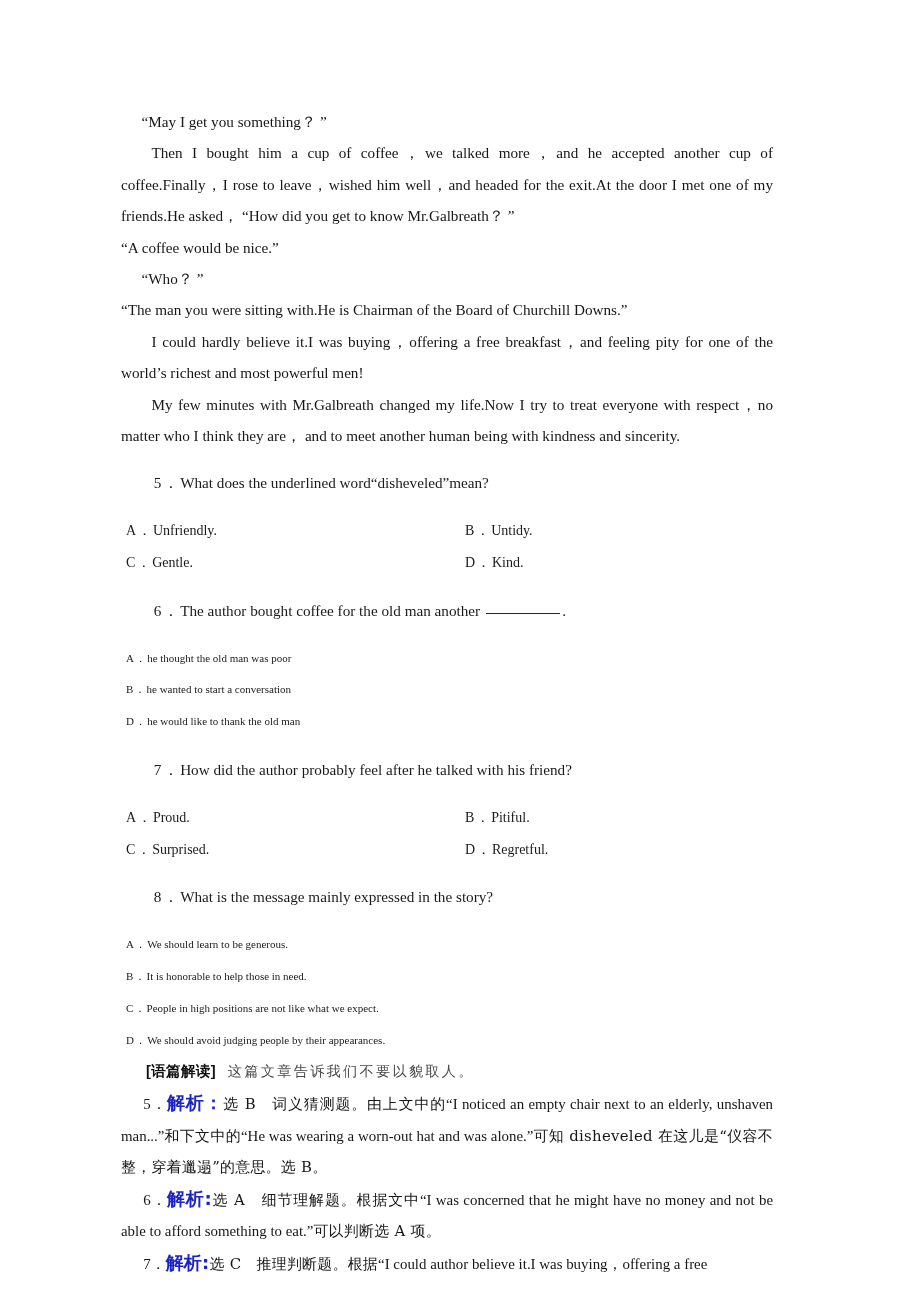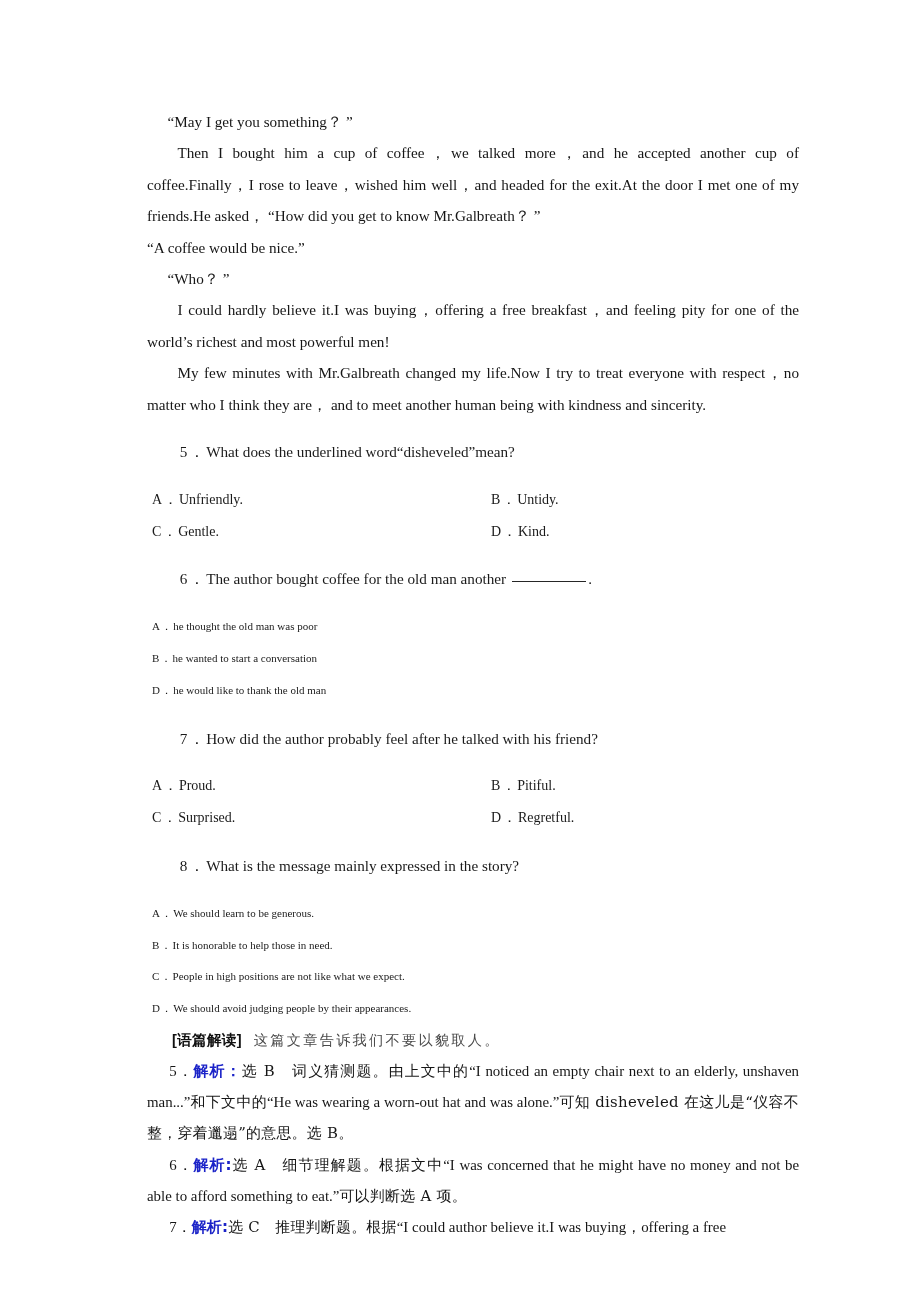--- a/index.html
+++ b/index.html
@@ -10,21 +10,21 @@
   body {
     width: 920px;
     height: 1302px;
     position: relative;
     font-family: "Liberation Serif", "DejaVu Serif", serif;
     color: #1a1a1a;
     -webkit-font-smoothing: antialiased;
   }
   .page {
     position: absolute;
-    left: 147px;
+    left: 121px;
     top: 0;
     width: 652px;
     height: 933px;
   }
 
   
   .para {
     font-size: 15.2px;
     line-height: 31.4px;
     text-align: justify;
@@ -111,41 +111,42 @@
     margin: 0;
     text-align: justify;
     text-justify: inter-word;
     text-indent: 1.5em;
     color: #161616;
   }
   .exp .jiexi {
     color: #1b23c8;
     font-family: "DejaVu Sans", "Liberation Sans", sans-serif;
     font-weight: bold;
-    font-size: 15px;
+    font-size: 18px;
     letter-spacing: 0.01em;
   }
   .exp .cn {
     font-family: "DejaVu Serif", "Liberation Serif", serif;
     letter-spacing: 0.02em;
   }
   .exp .en {
     font-family: "Liberation Serif", "DejaVu Serif", serif;
   }
 </style>
 </head>
 <body>
 
 <div class="page">
 
   <div style="padding-top:106px;">
     <p class="para quote-in">“May I get you something？ ”</p>
     <p class="para indent">Then I bought him a cup of coffee，we talked more，and he accepted another cup of coffee.Finally，I rose to leave，wished him well，and headed for the exit.At the door I met one of my friends.He asked， “How did you get to know Mr.Galbreath？ ”</p>
     <p class="para quote">“A coffee would be nice.”</p>
     <p class="para quote-in">“Who？ ”</p>
+    <p class="para quote">“The man you were sitting with.He is Chairman of the Board of Churchill Downs.”</p>
     <p class="para indent">I could hardly believe it.I was buying，offering a free breakfast，and feeling pity for one of the world’s richest and most powerful men!</p>
     <p class="para indent">My few minutes with Mr.Galbreath changed my life.Now I try to treat everyone with respect，no matter who I think they are， and to meet another human being with kindness and sincerity.</p>
   </div>
 
   <div style="margin-top:7px;">
     <p class="q-stem"><span class="qnum">5．</span><span>What does the underlined word“disheveled”mean?</span></p>
     <div class="opt-row">
       <div class="opt opt-a"><span class="opt-letter">A．</span><span>Unfriendly.</span></div>
       <div class="opt opt-b"><span class="opt-letter">B．</span><span>Untidy.</span></div>
     </div>

